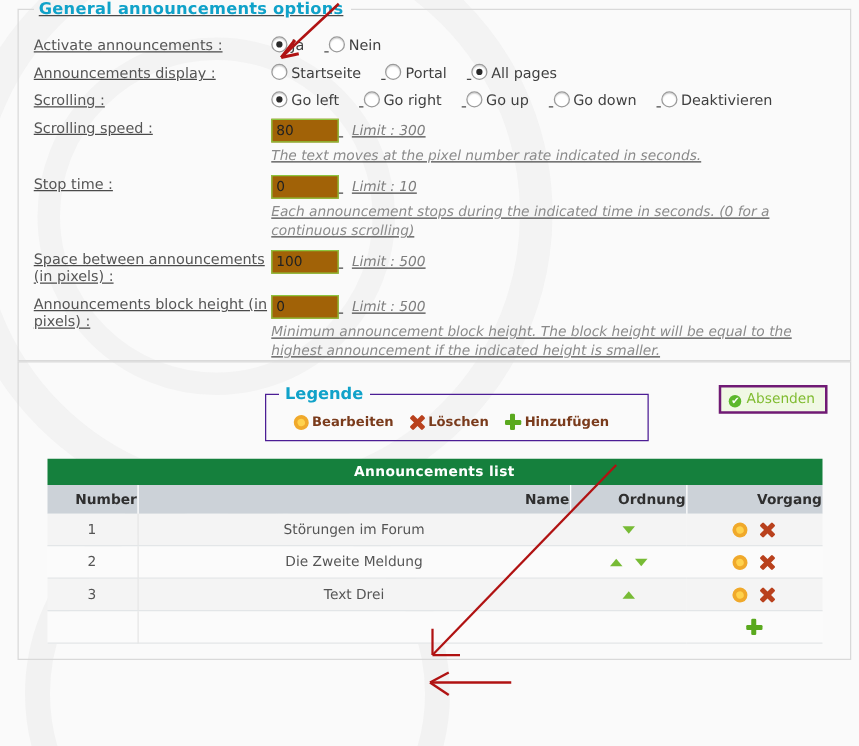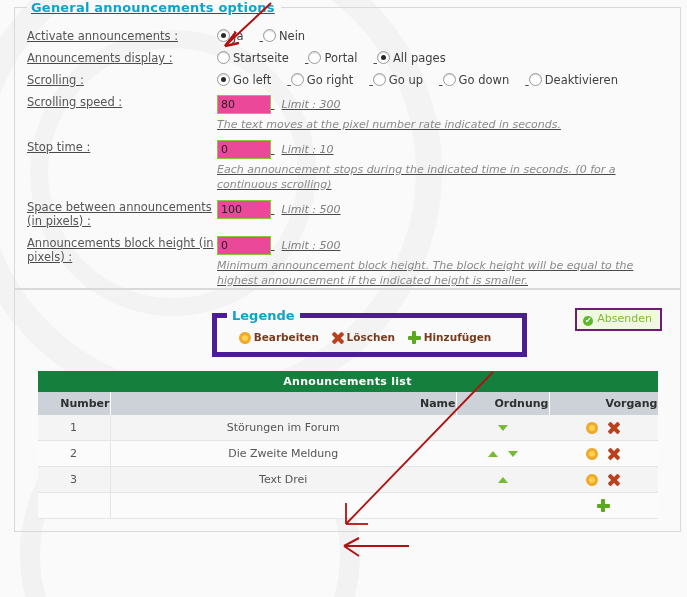--- a/index.html
+++ b/index.html
@@ -79,21 +79,21 @@
     content:"";
     position:absolute;left:3px;top:3px;
     width:5px;height:5px;border-radius:50%;
     background:#2a2a2a;
   }
   .ropt{display:inline-block;margin-right:16px;font-size:11.5px;color:#3f3f3f;white-space:nowrap;}
 
   input.num{
     width:46px;
     border:1px solid #8cc63f;
-    background:#ec4899;
+    background:#a16207;
     font-family:"DejaVu Sans", sans-serif;
     font-size:11px;
     color:#222;
     padding:2px 3px;
     outline:none;
   }
   .limit{
     font-style:italic;color:#7e7e7e;font-size:11px;margin-left:7px;
   }
   .hint{
@@ -111,21 +111,21 @@
     cursor:pointer;
   }
   .btn-submit .chk{
     display:inline-block;width:10px;height:10px;border-radius:50%;
     background:#5cb82b;color:#fff;font-size:8px;line-height:10px;
     text-align:center;margin-right:4px;vertical-align:-1px;
   }
 
   .panel2{margin-top:24px;padding-bottom:0;}
   fieldset.legende{
-    border:5px solid #4c1d95;
+    border:1px solid #4c1d95;
     margin:8px auto 0 185px;
     width:285px;
     padding:4px 10px 8px 10px;
   }
   fieldset.legende > legend{
     color:#10a2c9;font-weight:bold;font-size:13px;padding:0 5px;
   }
   .legrow{text-align:center;font-size:10.5px;font-weight:bold;color:#7a3b1c;padding-top:4px;}
   .legrow span.t{margin:0 9px 0 3px;}
 

